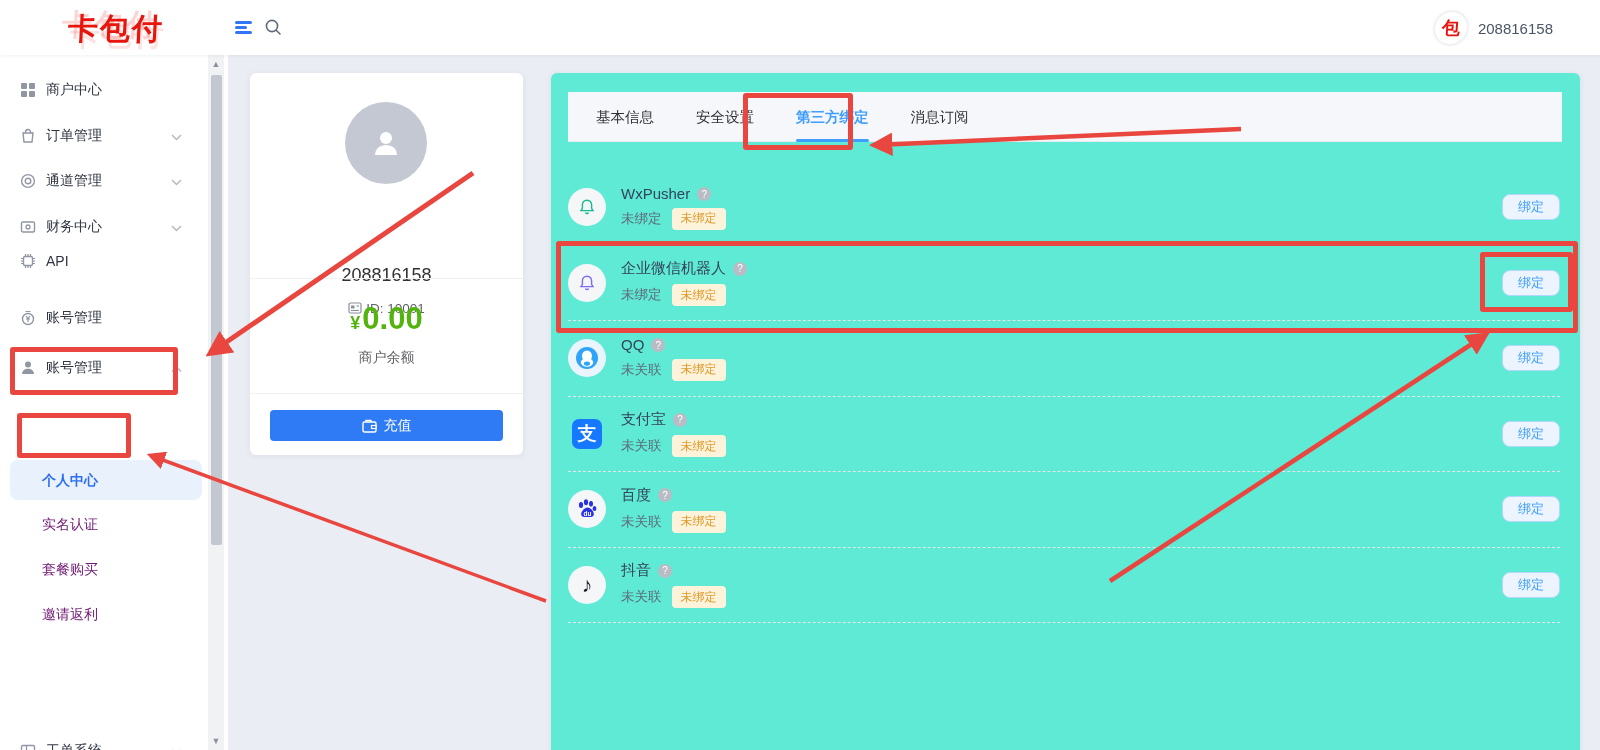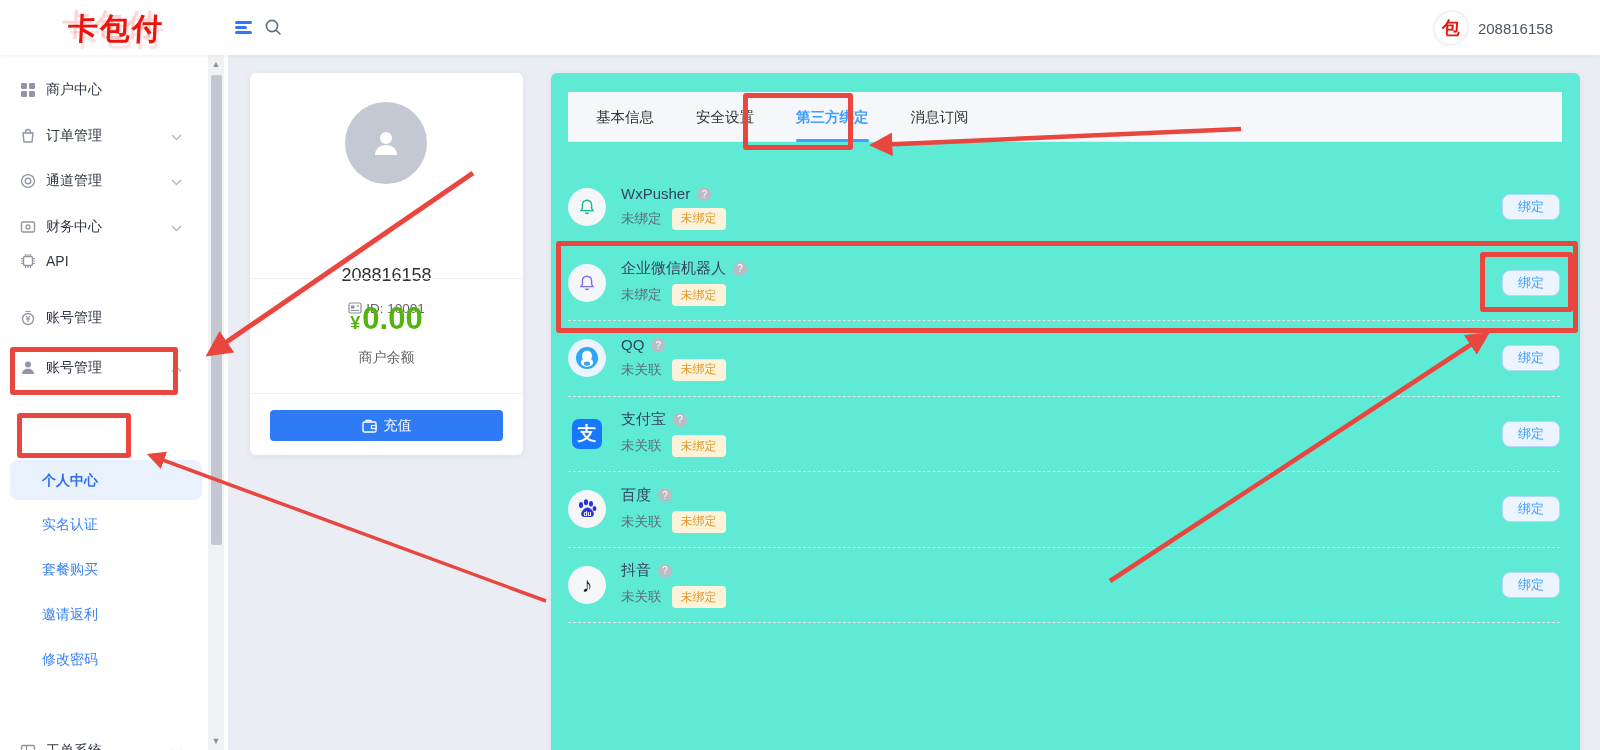--- a/index.html
+++ b/index.html
@@ -23,21 +23,21 @@
   .tb-name { margin-left:10px; font-size:15px; color:#4b5565; }
 
   
   .sidebar { position:absolute; left:0; top:55px; width:228px; height:695px; background:#fff; z-index:5; }
   .s-item { position:absolute; left:0; width:208px; height:44px; display:flex; align-items:center;
     font-size:14px; color:#2f3542; cursor:pointer; }
   .s-item .s-ic { position:absolute; left:20px; top:50%; transform:translateY(-50%); width:16px; height:16px; }
   .s-item .s-label { position:absolute; left:46px; }
   .s-item .chev { position:absolute; right:26px; top:50%; transform:translateY(-50%); }
   .s-sub { position:absolute; left:0; width:208px; height:44px; line-height:44px; font-size:14px;
-    color:#3b82f6; cursor:pointer; }
+    color:#701a75; cursor:pointer; }
   .s-sub .s-label{ margin-left:42px; }
   .s-sub.active { color:#2e6ff2; font-weight:bold; }
   .s-pill { position:absolute; left:10px; top:405px; width:192px; height:40px;
     background:#e9f1fd; border-radius:8px; }
 
   
   .sb-track { position:absolute; left:208px; top:55px; width:16px; height:695px; background:#f1f2f4; z-index:6; }
   .sb-thumb { position:absolute; left:2.5px; top:20px; width:11px; height:470px; background:#c3c7cf; border-radius:2px; }
   .sb-arrow { position:absolute; left:3px; width:10px; height:10px; font-size:9px; color:#8d939e; line-height:10px; text-align:center; }
 
@@ -200,23 +200,20 @@
   </div>
   <div class="s-sub" style="top:447px">
     <span class="s-label">实名认证</span>
   </div>
   <div class="s-sub" style="top:537px">
     <span class="s-label">邀请返利</span>
   </div>
   <div class="s-sub" style="top:492px">
     <span class="s-label">套餐购买</span>
   </div>
-  <div class="s-sub" style="top:582px">
-    <span class="s-label">修改密码</span>
-  </div>
 
   <div class="s-item" style="top:674px">
     <span class="s-ic"><svg width="16" height="16" viewBox="0 0 16 16">
           <rect x="1.5" y="2.5" width="13" height="11" rx="1.5" fill="none" stroke="#9097a3" stroke-width="1.4"></rect>
           <line x1="6.5" y1="2.5" x2="6.5" y2="13.5" stroke="#9097a3" stroke-width="1.3"></line>
         </svg></span>
     <span class="s-label">工单系统</span>
     <span class="chev"><svg width="11" height="7" viewBox="0 0 11 7">
           <polyline points="1,1 5.5,5.5 10,1" fill="none" stroke="#b4b9c2" stroke-width="1.5"></polyline>
         </svg></span>

